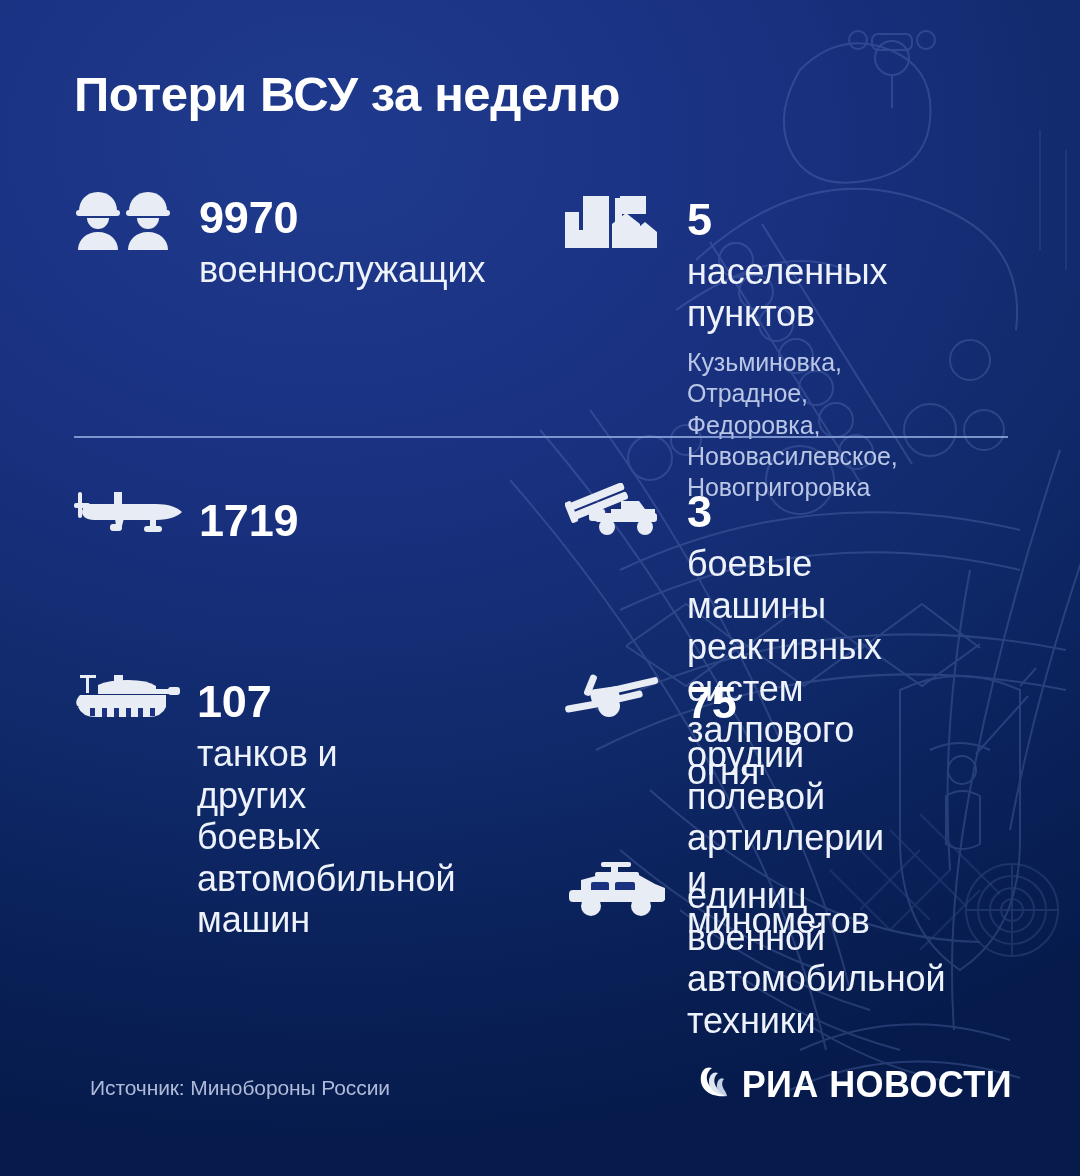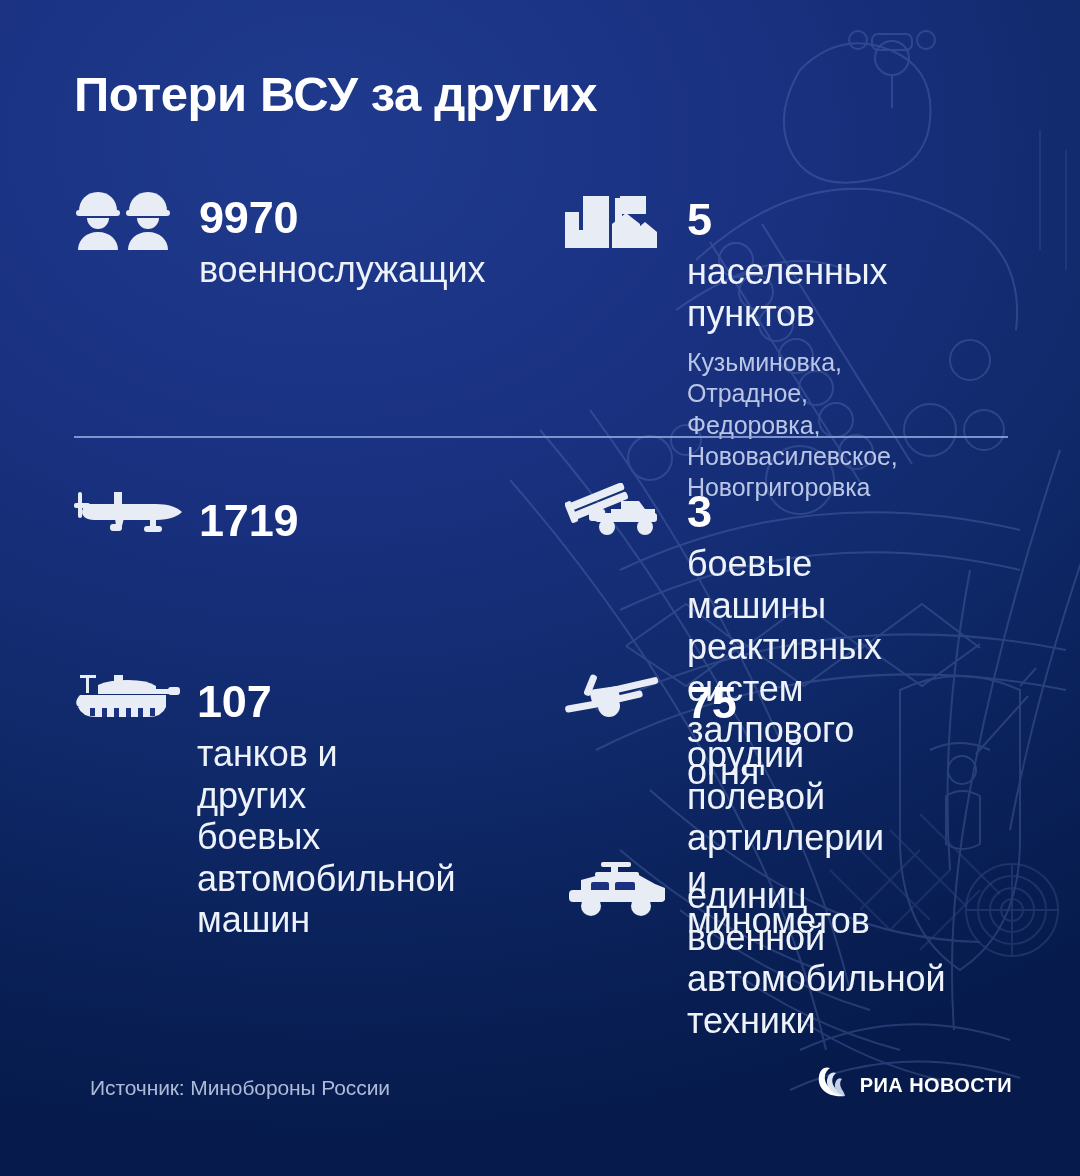--- a/index.html
+++ b/index.html
@@ -102,21 +102,21 @@
     margin-left:16px;
   }
   .logo {
     position:absolute;
     right:68px; top:1066px;
     display:flex;
     align-items:center;
     gap:11px;
   }
   .logo-text {
-    font-size:20px;
+    font-size:36px;
     font-weight:bold;
     color:#ffffff;
     letter-spacing:0.4px;
     line-height:1;
   }
 </style>
 </head>
 <body>
 
 <div id="poster">
@@ -195,21 +195,21 @@
       </g>
 
       <g opacity="0.5">
         <path d="M540 120 l0 120 M566 140 l0 120 M592 160 l0 120"></path>
       </g>
     </g>
   </svg>
 
   <div class="content">
 
-    <h1 class="title">Потери ВСУ за других</h1>
+    <h1 class="title">Потери ВСУ за неделю</h1>
 
     <div class="item" id="it-personnel">
       <span class="ico">
         <svg width="100" height="62" viewBox="0 0 100 62" aria-hidden="true">
           <g fill="#e8ecf5">
 
             <path d="M24 2 C12 2 5 11 5 21 l0 2 l38 0 l0 -2 C43 11 36 2 24 2z"></path>
             <rect x="2" y="20" width="44" height="6" rx="3"></rect>
             <path d="M13 28 a11 11 0 0 0 22 0z"></path>
             <path d="M24 42 C12 42 4 50 4 60 l40 0 C44 50 36 42 24 42z"></path>

